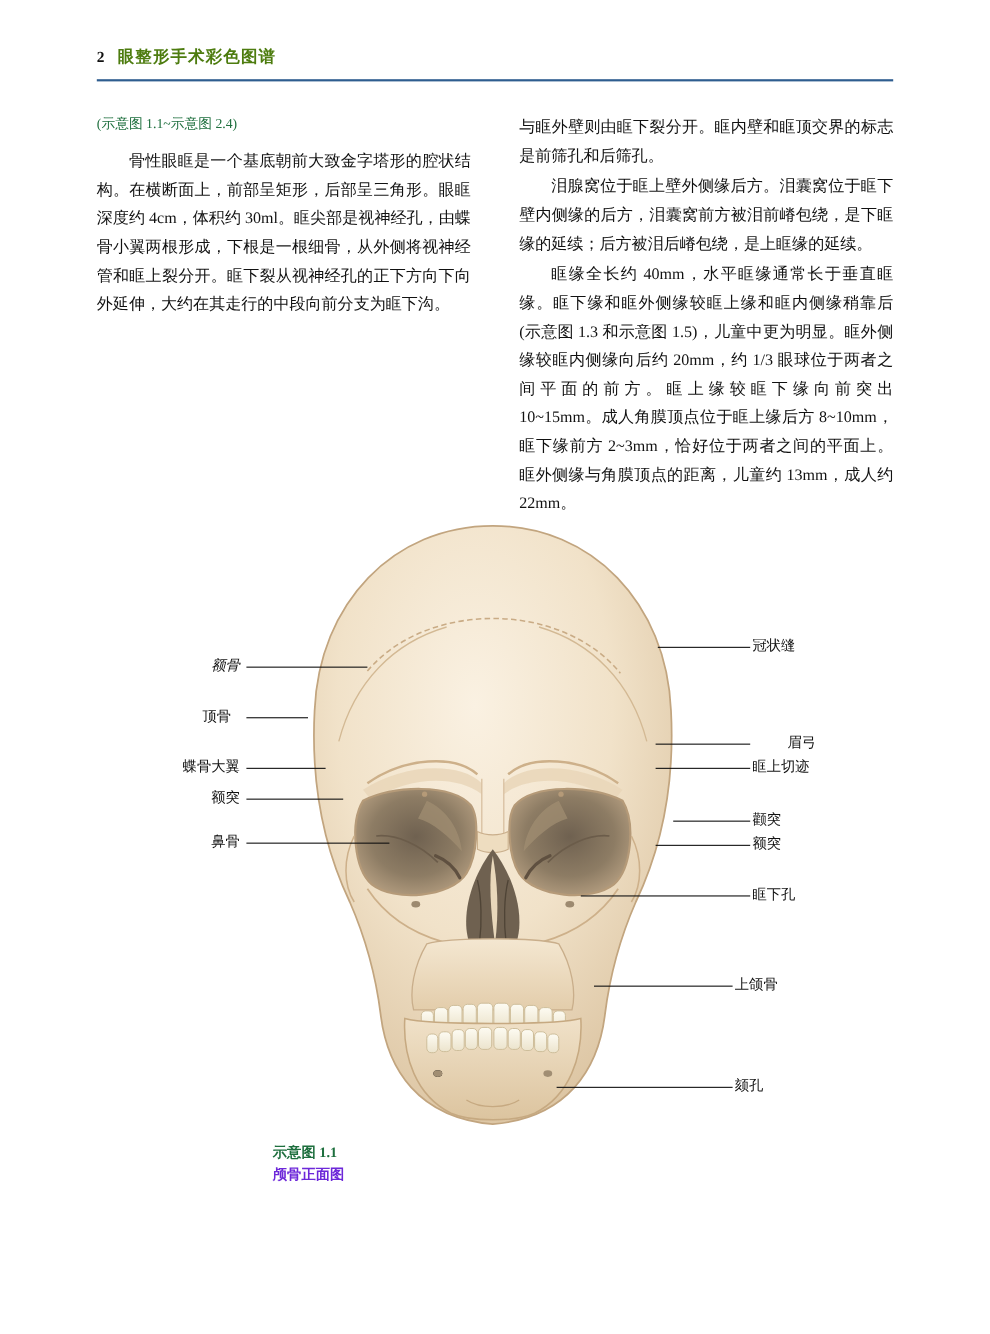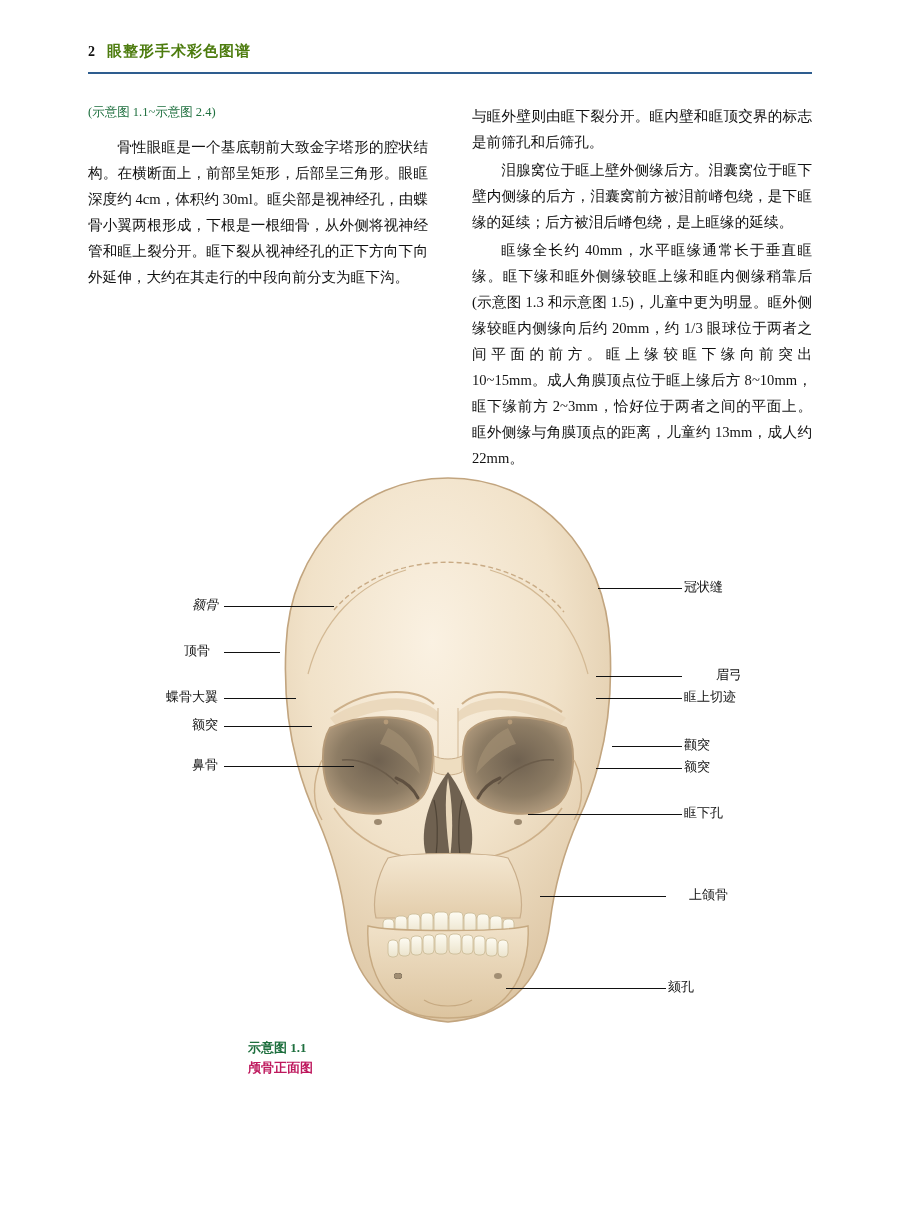--- a/index.html
+++ b/index.html
@@ -133,21 +133,21 @@
     left: 160px;
     top: 578px;
     font-size: 13px;
     line-height: 1.55;
   }
   .figcaption .fignum {
     color: #1e6f3e;
     font-weight: bold;
   }
   .figcaption .figtext {
-    color: #be185d;
+    color: #6d28d9;
     font-weight: bold;
   }
 </style>
 </head>
 <body>
 
 <div class="page">
 
   <div class="header">
     <span class="pagenum">2</span>
@@ -330,21 +330,21 @@
 
       <div class="lbl" style="left:596px; top:276px;">颧突</div>
       <div class="leader" style="left:524px; top:286px; width:70px;"></div>
 
       <div class="lbl" style="left:596px; top:298px;">额突</div>
       <div class="leader" style="left:508px; top:308px; width:86px;"></div>
 
       <div class="lbl" style="left:596px; top:344px;">眶下孔</div>
       <div class="leader" style="left:440px; top:354px; width:154px;"></div>
 
-      <div class="lbl" style="left:601px; top:426px;">上颌骨</div>
+      <div class="lbl" style="left:580px; top:426px;">上颌骨</div>
       <div class="leader" style="left:452px; top:436px; width:126px;"></div>
 
       <div class="lbl" style="left:580px; top:518px;">颏孔</div>
       <div class="leader" style="left:418px; top:528px; width:160px;"></div>
 
     </div>
 
     <div class="figcaption">
       <div class="fignum">示意图 1.1</div>
       <div class="figtext">颅骨正面图</div>

